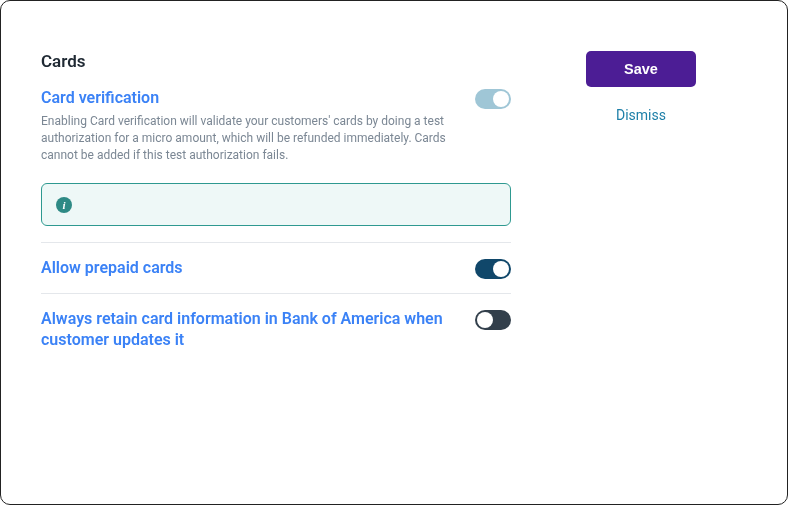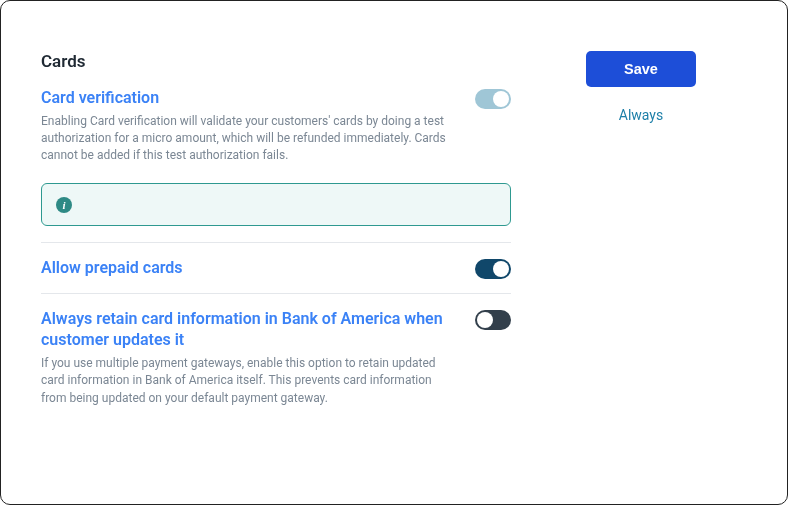--- a/index.html
+++ b/index.html
@@ -115,21 +115,21 @@
     margin-top: 1px;
   }
   .info-box a.link {
     color: #2e8a85;
     text-decoration: none;
   }
 
   .btn-save {
     display: block;
     width: 110px;
-    background: #1d4ed8;
+    background: #4c1d95;
     color: #fff;
     border: none;
     border-radius: 5px;
     font-size: 14.5px;
     font-weight: 600;
     padding: 10px 0;
     cursor: pointer;
     margin: 0 auto 20px auto;
     text-align: center;
   }
@@ -181,28 +181,27 @@
           <div class="track"></div>
           <div class="knob"></div>
         </div>
       </div>
 
       <hr class="hr">
 
       <div class="setting">
         <div class="text">
           <div class="label">Always retain card information in Bank of America when customer updates it</div>
-          <div class="desc">If you use multiple payment gateways, enable this option to retain updated card information in Bank of America itself. This prevents card information from being updated on your default payment gateway.</div>
         </div>
         <div class="toggle off">
           <div class="track"></div>
           <div class="knob"></div>
         </div>
       </div>
 
     </div>
 
     <div class="side">
       <button class="btn-save">Save</button>
-      <a class="btn-dismiss">Always</a>
+      <a class="btn-dismiss">Dismiss</a>
     </div>
   </div>
 </div>
 
 </body></html>

